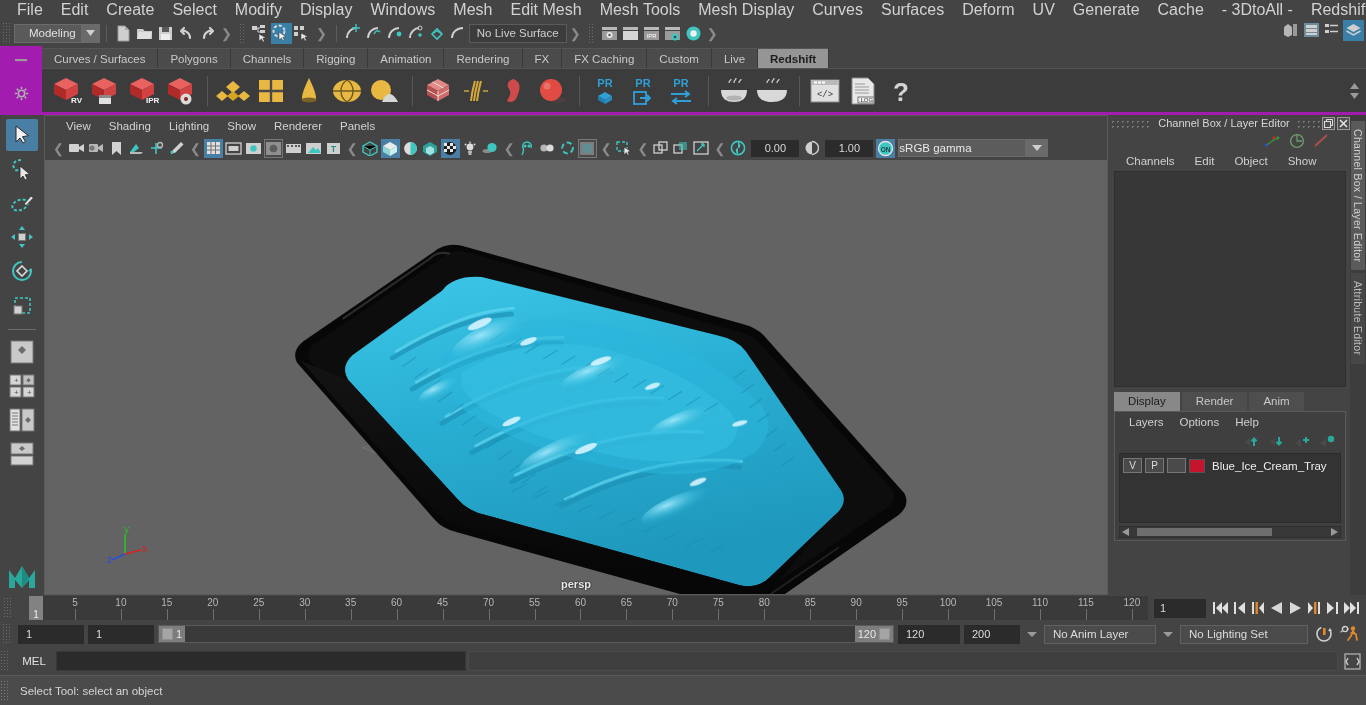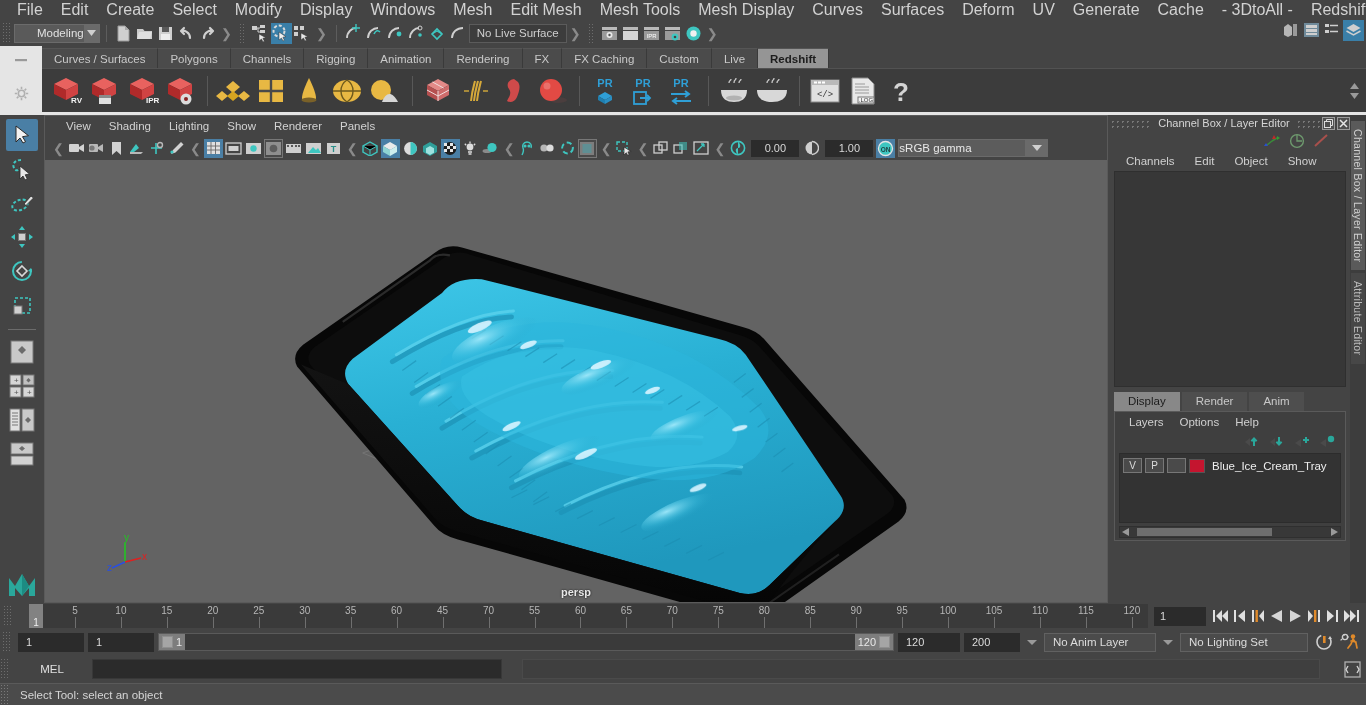--- a/index.html
+++ b/index.html
@@ -13,32 +13,32 @@
   .app { width:1366px; height:705px; position:relative; background:#444444; display:flex; flex-direction:column; }
 
   
   .menubar { height:20px; background:#444444; display:flex; align-items:center; padding-left:8px; flex-shrink:0; position:relative;}
   .menubar .mi { padding:0 9px; line-height:20px; font-size:16px; color:#d2d2d2; white-space:nowrap; cursor:default;}
   .mb-right { position:absolute; right:2px; top:0; display:flex; align-items:center; height:20px;}
 
   
   .statusline { height:26px; background:#444444; display:flex; align-items:center; flex-shrink:0; padding-left:2px; position:relative;}
   .gripdots { width:9px; height:22px; background-image:radial-gradient(#6d6d6d 1px, transparent 1px); background-size:3px 3px; flex-shrink:0; margin-right:3px;}
-  .modesel { width:86px; height:19px; background:#5a5a5a; border:1px solid #6b6b6b; display:flex; align-items:center; font-size:11.5px; color:#e0e0e0; padding-left:22px; position:relative;}
+  .modesel { width:86px; height:19px; background:#5a5a5a; border:1px solid #6b6b6b; display:flex; align-items:center; font-size:11.5px; color:#e0e0e0; padding-left:14px; position:relative;}
   .modesel .cv { flex:1; }
   .modesel .arrow { width:18px; height:17px; background:#6a6a6a; display:flex; align-items:center; justify-content:center; }
   .sep { width:1px; height:17px; background:#5d5d5d; margin:0 6px; flex-shrink:0;}
   .sepg { width:7px; height:20px; background-image:radial-gradient(#6d6d6d 1px, transparent 1px); background-size:3px 3px; margin:0 4px; flex-shrink:0;}
   .ibtn { width:21px; height:21px; display:flex; align-items:center; justify-content:center; flex-shrink:0; }
   .ibtn.on { background:#3a7fa8; }
   .livesurf { height:19px; min-width:98px; background:#3c3c3c; border:1px solid #5b5b5b; color:#cfcfcf; font-size:11.5px; display:flex; align-items:center; padding:0 7px; }
   .bracket { color:#8a8a8a; font-size:13px; padding:0 3px; }
 
   
-  .shelfwrap { background:#e5e5e5; flex-shrink:0; display:flex; }
+  .shelfwrap { background:#a21caf; flex-shrink:0; display:flex; }
   .shelfleft { width:42px; display:flex; flex-direction:column; align-items:center; padding-top:3px; }
   .shelftabs { height:22px; display:flex; align-items:flex-end; background:#444; }
   .stab { height:20px; padding:0 12px; line-height:20px; background:#4b4b4b; color:#c9c9c9; font-size:11.5px;
           border-right:1px solid #3a3a3a; border-top:1px solid #555; white-space:nowrap; cursor:default;}
   .stab.active { background:#959595; color:#1d1d1d; font-weight:bold; }
   .shelfrow { height:44px; background:#3c3c3c; display:flex; align-items:center; padding-left:6px; border-top:1px solid #525252; }
   .shelficon { width:36px; height:36px; margin-right:2px; display:flex; align-items:center; justify-content:center; position:relative; flex-shrink:0;}
   .vsep { width:1px; height:30px; background:#585858; margin:0 7px; flex-shrink:0;}
   .scrollarrows { margin-left:auto; width:20px; display:flex; flex-direction:column; align-items:center; justify-content:center; gap:2px; padding-right:4px;}
 
@@ -110,25 +110,25 @@
   .rangewrap { height:26px; display:flex; align-items:center; background:#444; flex-shrink:0; padding-left:2px; gap:4px;}
   .rfield { height:19px; background:#2b2b2b; color:#dcdcdc; font-size:11px; display:flex; align-items:center; padding-left:8px;}
   .rangebar { flex:1; height:18px; background:#3a3a3a; border:1px solid #5a5a5a; position:relative; display:flex; align-items:center; justify-content:space-between;}
   .rhandleL { height:16px; background:#7d7d7d; display:flex; align-items:center; padding:0 3px; gap:3px; color:#e8e8e8; font-size:11px;}
   .rhandleR { height:16px; background:#7d7d7d; display:flex; align-items:center; padding:0 3px; gap:3px; color:#e8e8e8; font-size:11px;}
   .rgrip { width:11px; height:12px; background:#a5a5a5; border:1px solid #8f8f8f;}
   .dropsel { height:19px; background:#4b4b4b; border:1px solid #616161; color:#dcdcdc; font-size:11.5px; display:flex; align-items:center; padding:0 8px;}
   .dtri { width:0;height:0;border-left:5px solid transparent;border-right:5px solid transparent;border-top:5px solid #9a9a9a; margin:0 3px;}
 
   
-  .cmdwrap { height:28px; display:flex; align-items:center; background:#444; flex-shrink:0; gap:20px;}
+  .cmdwrap { height:28px; display:flex; align-items:center; background:#444; flex-shrink:0; gap:2px;}
   .melbl { color:#e0e0e0; font-size:11.5px; width:40px; text-align:center;}
   .cmdin { width:410px; height:20px; background:#2b2b2b; border:1px solid #383838;}
   .cmdout { flex:1; height:20px; background:#3f3f3f; border:1px solid #4a4a4a; margin-right:4px;}
-  .statuswrap { height:22px; display:flex; align-items:center; background:#4b4b4b; flex-shrink:0; border-top:1px solid #5a5a5a;}
+  .statuswrap { height:30px; display:flex; align-items:center; background:#4b4b4b; flex-shrink:0; border-top:1px solid #5a5a5a;}
   .statustxt { color:#d5d5d5; font-size:11.5px; margin-left:8px;}
 
   svg { display:block; }
 </style>
 </head>
 <body>
 
 <div class="app">
 
   <div class="menubar">

